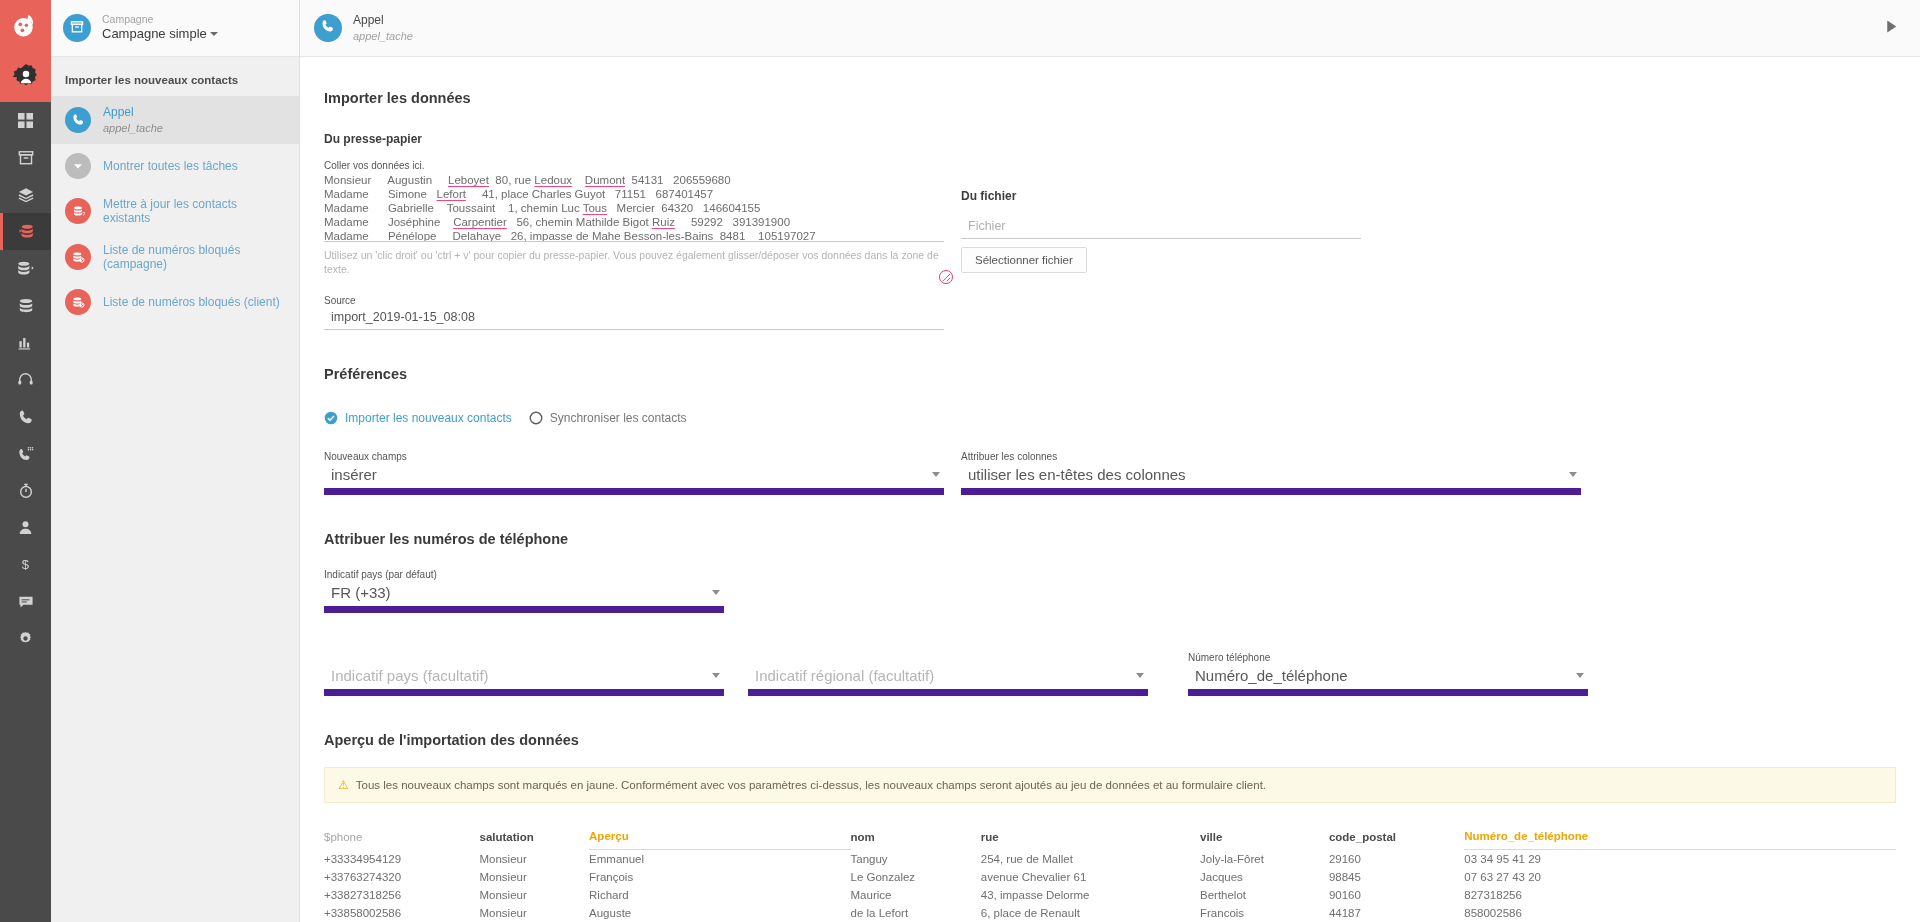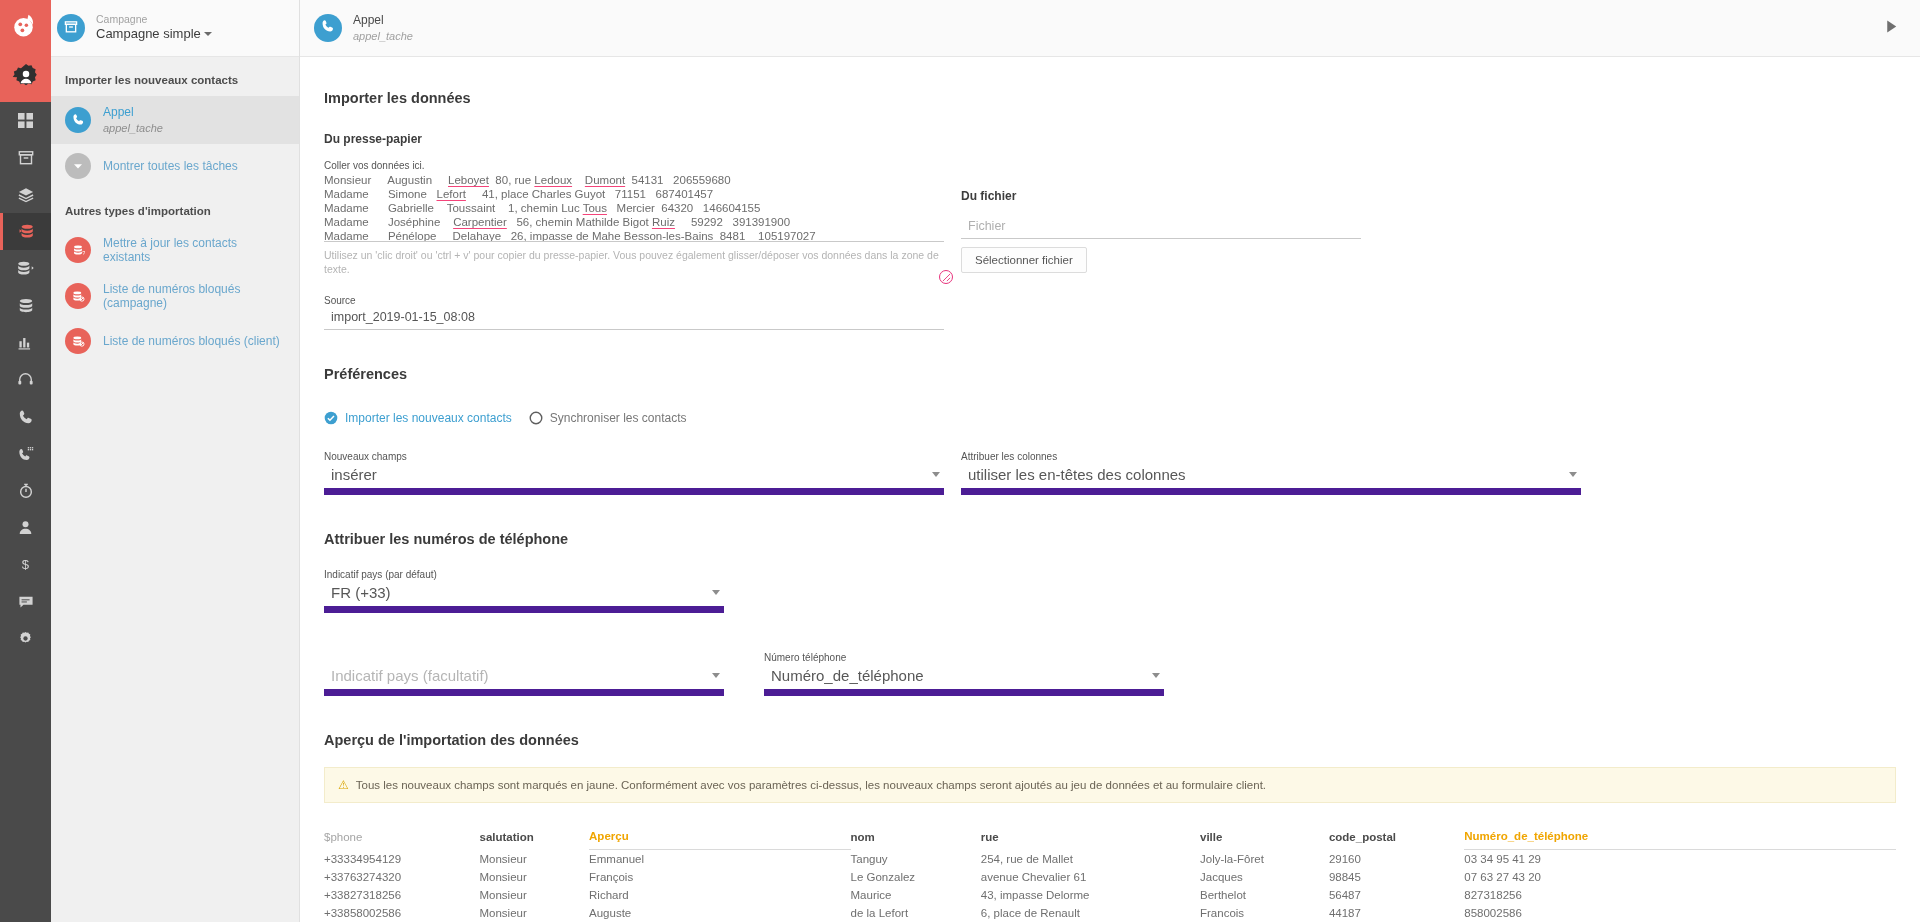--- a/index.html
+++ b/index.html
@@ -44,21 +44,21 @@
   
   .sidebar {
     width: 249px; min-width: 249px; height: 922px;
     background: #f0f0f0;
     border-right: 1px solid #e0e0e0;
     font-size: 12px;
   }
   .camp-head {
     height: 57px; background: #fafafa;
     border-bottom: 1px solid #e6e6e6;
-    display: flex; align-items: center; padding: 0 6px;
+    display: flex; align-items: center; padding: 0 12px;
   }
   .camp-avatar {
     width: 28px; height: 28px; border-radius: 50%;
     background: #3d9fd0; color: #fff;
     display: flex; align-items: center; justify-content: center;
     margin-right: 11px; flex: none;
   }
   .camp-meta { line-height: 1.25; }
   .camp-label { font-size: 10.5px; color: #a2a2a2; }
   .camp-name { font-size: 13px; color: #3c3c3c; }
@@ -389,21 +389,20 @@
 
     <div class="side-row">
       <div class="side-ic ic-grey">
         <svg width="10" height="10" viewBox="0 0 10 10" fill="#fff">
             <path d="M1 3.2h8L5 7.6z"></path>
           </svg>
       </div>
       <div class="side-link">Montrer toutes les tâches</div>
     </div>
 
-    <div class="side-section">Autres types d'importation</div>
 
     <div class="side-row">
       <div class="side-ic ic-red">
         <svg width="14" height="14" viewBox="0 0 20 20" fill="#fff">
             <ellipse cx="10" cy="5.6" rx="5.6" ry="2"></ellipse>
             <path d="M4.4 7.4v2.8c0 1.1 2.5 2 5.6 2s5.6-.9 5.6-2V7.4c0 1.1-2.5 2-5.6 2s-5.6-.9-5.6-2z"></path>
             <path d="M4.4 11.8v2.8c0 1.1 2.5 2 5.6 2s5.6-.9 5.6-2v-2.8c0 1.1-2.5 2-5.6 2s-5.6-.9-5.6-2z"></path>
             <text x="16" y="17" font-size="8" fill="#fff" font-family="Liberation Sans, sans-serif">?</text>
           </svg>
       </div>
@@ -544,20 +543,26 @@
               <span>FR (+33)</span>
               <span class="arr"></span>
             </div>
           </div>
         </div>
 
         <div class="phone-row2">
           <div class="pf-a">
             <div class="select ph">
               <span>Indicatif pays (facultatif)</span>
+              <span class="arr"></span>
+            </div>
+          </div>
+          <div class="pf-b">
+            <div class="select ph">
+              <span>Indicatif régional (facultatif)</span>
               <span class="arr"></span>
             </div>
           </div>
           <div class="pf-c">
             <div class="slab">Número téléphone</div>
             <div class="select">
               <span>Numéro_de_téléphone</span>
               <span class="arr"></span>
             </div>
           </div>
@@ -604,21 +609,21 @@
               <td>98845</td>
               <td>07 63 27 43 20</td>
             </tr>
             <tr>
               <td>+33827318256</td>
               <td>Monsieur</td>
               <td>Richard</td>
               <td>Maurice</td>
               <td>43, impasse Delorme</td>
               <td>Berthelot</td>
-              <td>56487</td>
+              <td>90160</td>
               <td>827318256</td>
             </tr>
             <tr>
               <td>+33858002586</td>
               <td>Monsieur</td>
               <td>Auguste</td>
               <td>de la Lefort</td>
               <td>6, place de Renault</td>
               <td>Francois</td>
               <td>44187</td>

